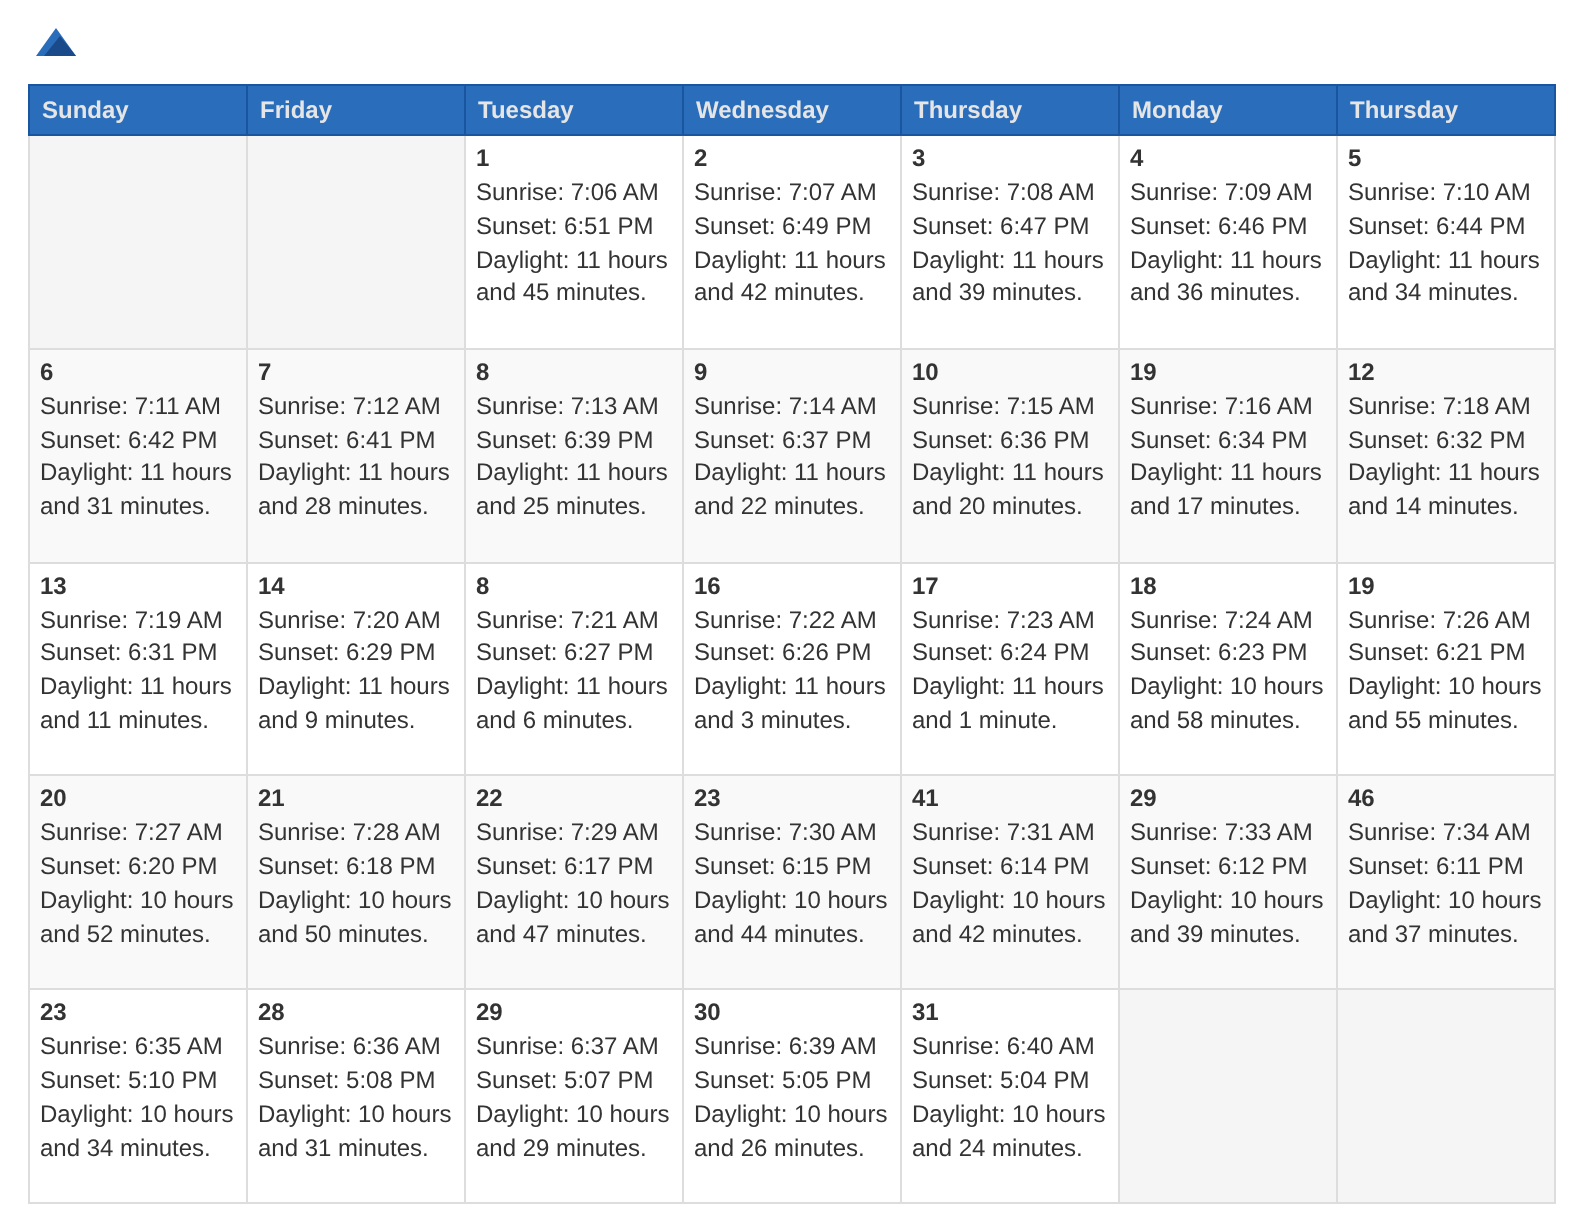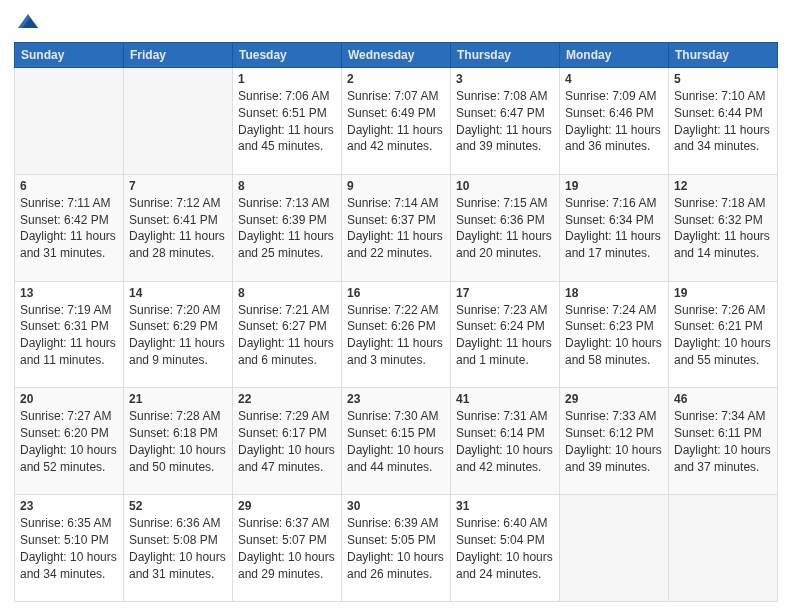--- a/index.html
+++ b/index.html
@@ -243,21 +243,21 @@
             <span class="day-number">46</span>
             <div class="day-info">Sunrise: 7:34 AM<br>Sunset: 6:11 PM<br>Daylight: 10 hours and 37 minutes.</div>
           </td>
         </tr>
         <tr>
           <td>
             <span class="day-number">23</span>
             <div class="day-info">Sunrise: 6:35 AM<br>Sunset: 5:10 PM<br>Daylight: 10 hours and 34 minutes.</div>
           </td>
           <td>
-            <span class="day-number">52</span>
+            <span class="day-number">28</span>
             <div class="day-info">Sunrise: 6:36 AM<br>Sunset: 5:08 PM<br>Daylight: 10 hours and 31 minutes.</div>
           </td>
           <td>
             <span class="day-number">29</span>
             <div class="day-info">Sunrise: 6:37 AM<br>Sunset: 5:07 PM<br>Daylight: 10 hours and 29 minutes.</div>
           </td>
           <td>
             <span class="day-number">30</span>
             <div class="day-info">Sunrise: 6:39 AM<br>Sunset: 5:05 PM<br>Daylight: 10 hours and 26 minutes.</div>
           </td>

